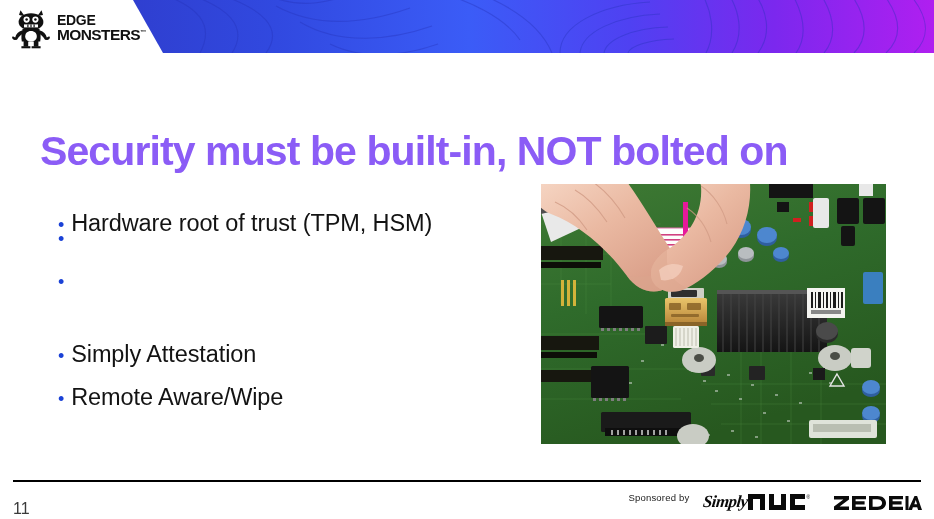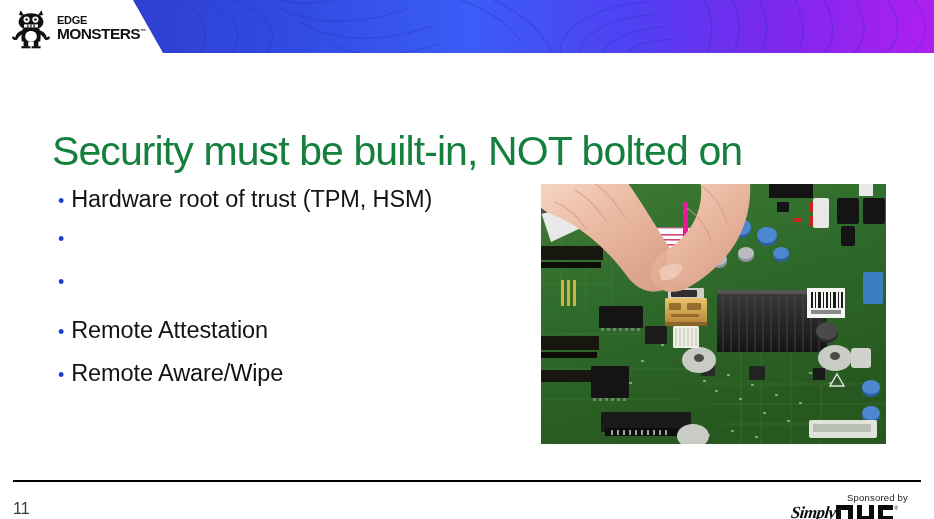--- a/index.html
+++ b/index.html
@@ -54,50 +54,50 @@
   .logo-wordmark {
     margin-left: 3px;
     display: flex;
     flex-direction: column;
     justify-content: center;
     line-height: 1.0;
   }
   .logo-line1 {
     font-family: "Liberation Sans", sans-serif;
     font-weight: bold;
-    font-size: 11px;
+    font-size: 14px;
     letter-spacing: -0.3px;
     color: #111111;
   }
   .logo-line2 {
     font-family: "Liberation Sans", sans-serif;
     font-weight: bold;
     font-size: 15.5px;
     letter-spacing: -0.6px;
     color: #111111;
     position: relative;
   }
   .logo-tm {
     font-size: 6px;
     vertical-align: super;
     font-weight: bold;
   }
 
   
   .slide-title {
     position: absolute;
-    left: 52px;
+    left: 40px;
     top: 101px;
     width: 850px;
     font-family: "Liberation Sans", sans-serif;
-    font-weight: normal;
+    font-weight: bold;
     font-size: 41px;
     line-height: 46px;
     letter-spacing: -0.9px;
-    color: #15803d;
+    color: #8b5cf6;
     white-space: nowrap;
   }
 
   
   .bullet-list {
     position: absolute;
     left: 58px;
     top: 186px;
     width: 470px;
   }
@@ -112,20 +112,21 @@
   }
   .bullet-dot {
     color: #1a41d6;
     font-size: 18px;
     line-height: 1;
     margin-right: 7px;
     flex: none;
   }
   .bullet-text {
     white-space: nowrap;
+    margin-top: 24px;
   }
 
   
   .photo-frame {
     position: absolute;
     left: 541px;
     top: 184px;
     width: 345px;
     height: 260px;
     overflow: hidden;
@@ -152,23 +153,22 @@
     top: 500px;
     font-family: "Liberation Sans", sans-serif;
     font-size: 16px;
     color: #3a3a3a;
   }
   .sponsor-row {
     position: absolute;
     right: 12px;
     top: 492px;
     display: flex;
-    align-items: flex-end;
+    align-items: flex-start;
     height: 22px;
-    flex-direction: column;
   }
   .sponsored-by {
     font-family: "Liberation Sans", sans-serif;
     font-size: 9.5px;
     color: #1a1a1a;
     letter-spacing: 0.2px;
     margin-right: 14px;
     white-space: nowrap;
   }
   .simplynuc-logo {
@@ -286,21 +286,21 @@
       <span class="bullet-text">Hardware root of trust (TPM, HSM)</span>
     </div>
     <div class="bullet-item">
       <span class="bullet-dot">•</span>
     </div>
     <div class="bullet-item">
       <span class="bullet-dot">•</span>
     </div>
     <div class="bullet-item">
       <span class="bullet-dot">•</span>
-      <span class="bullet-text">Remote Attestation</span>
+      <span class="bullet-text">Simply Attestation</span>
     </div>
     <div class="bullet-item">
       <span class="bullet-dot">•</span>
       <span class="bullet-text">Remote Aware/Wipe</span>
     </div>
   </div>
 
   <div class="photo-frame">
     <svg class="photo-svg" viewBox="0 0 345 260">
       <defs>

